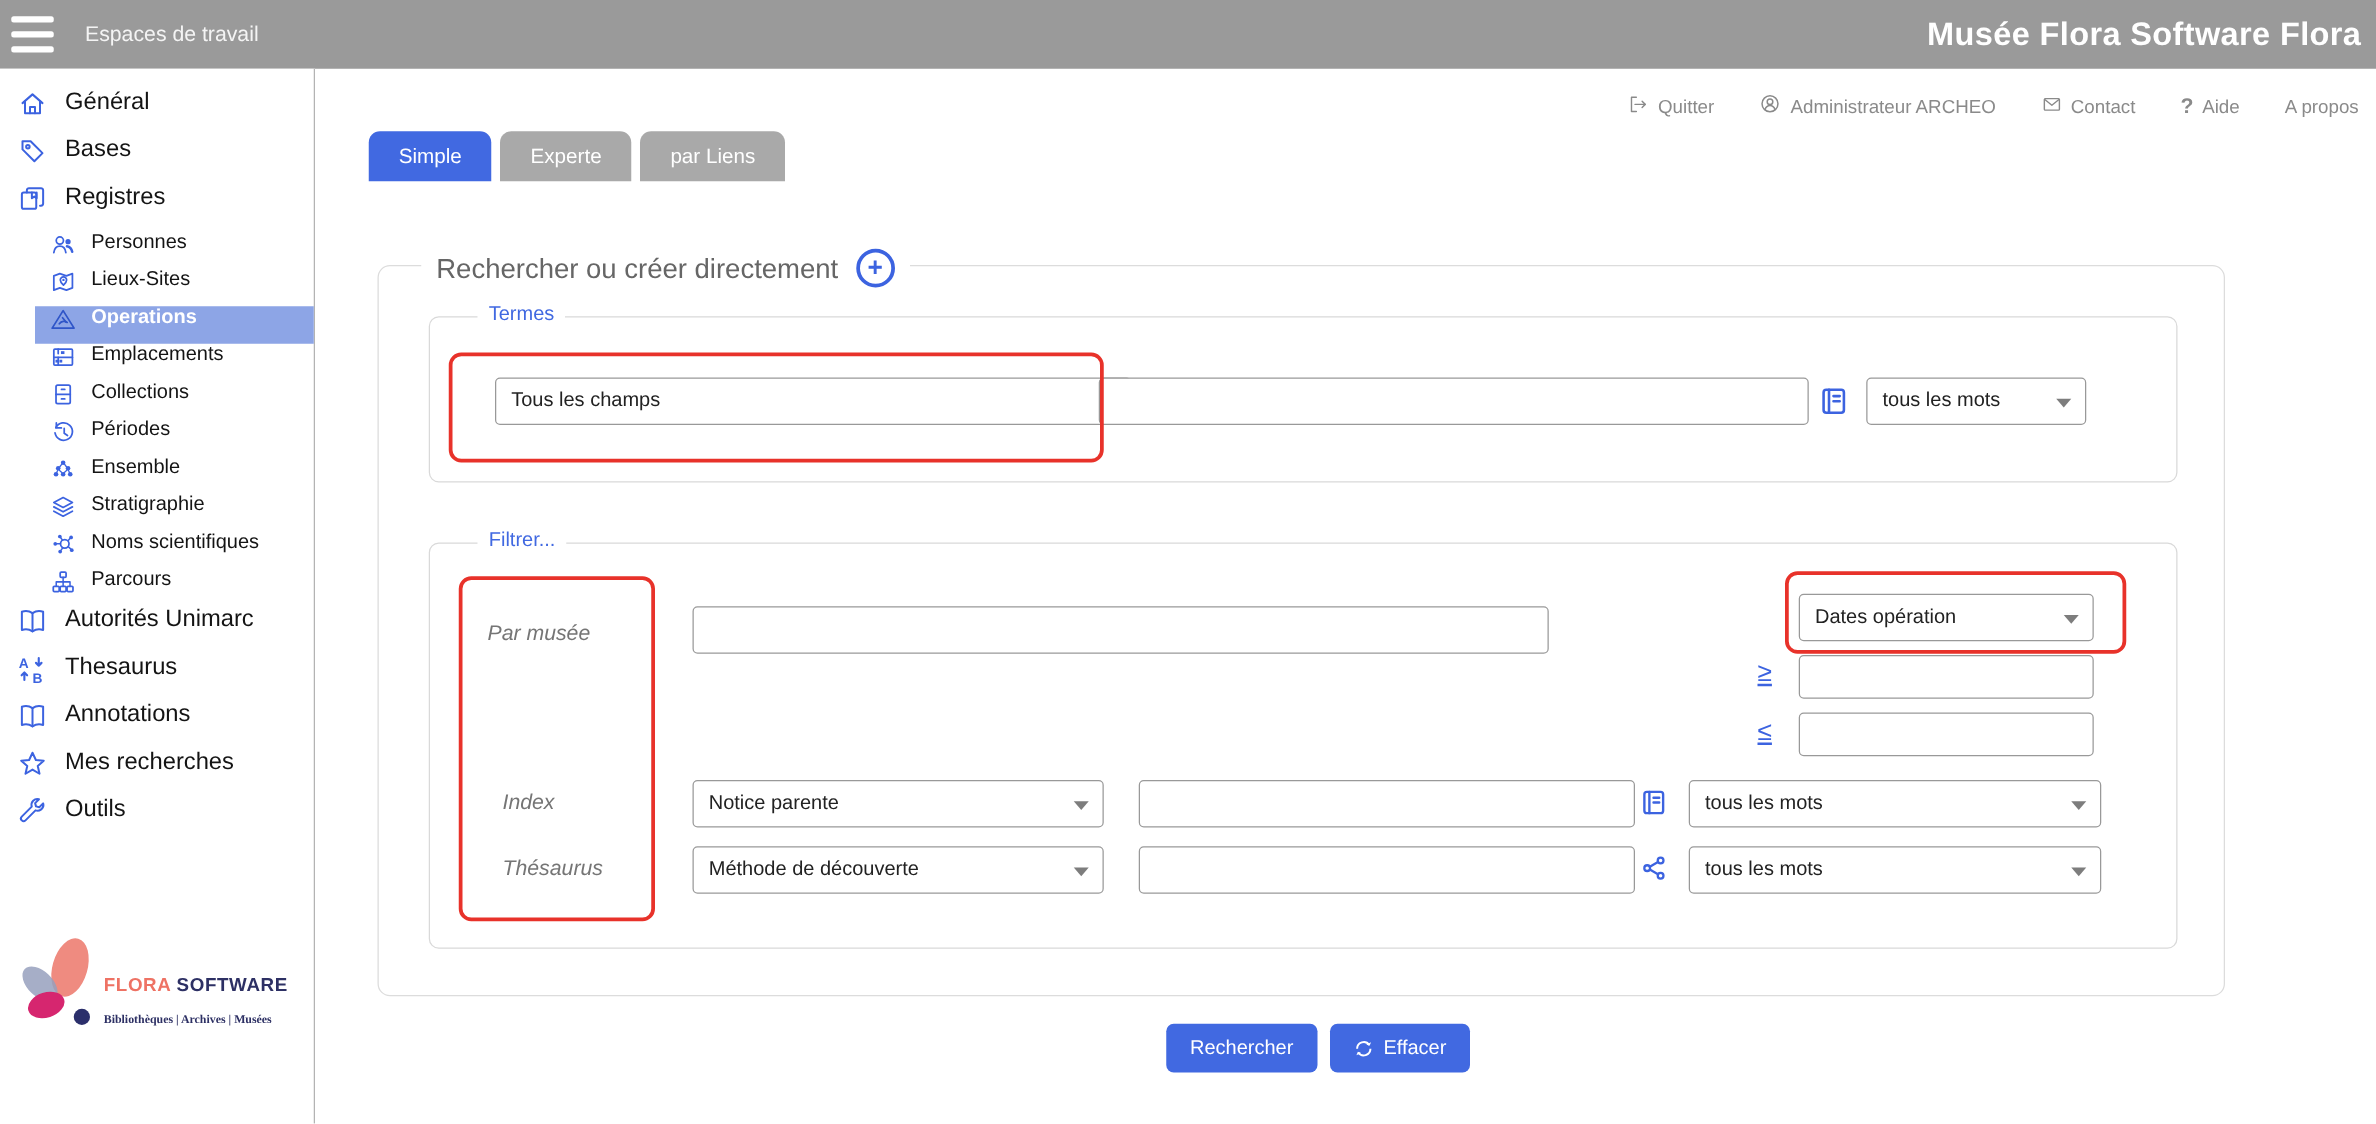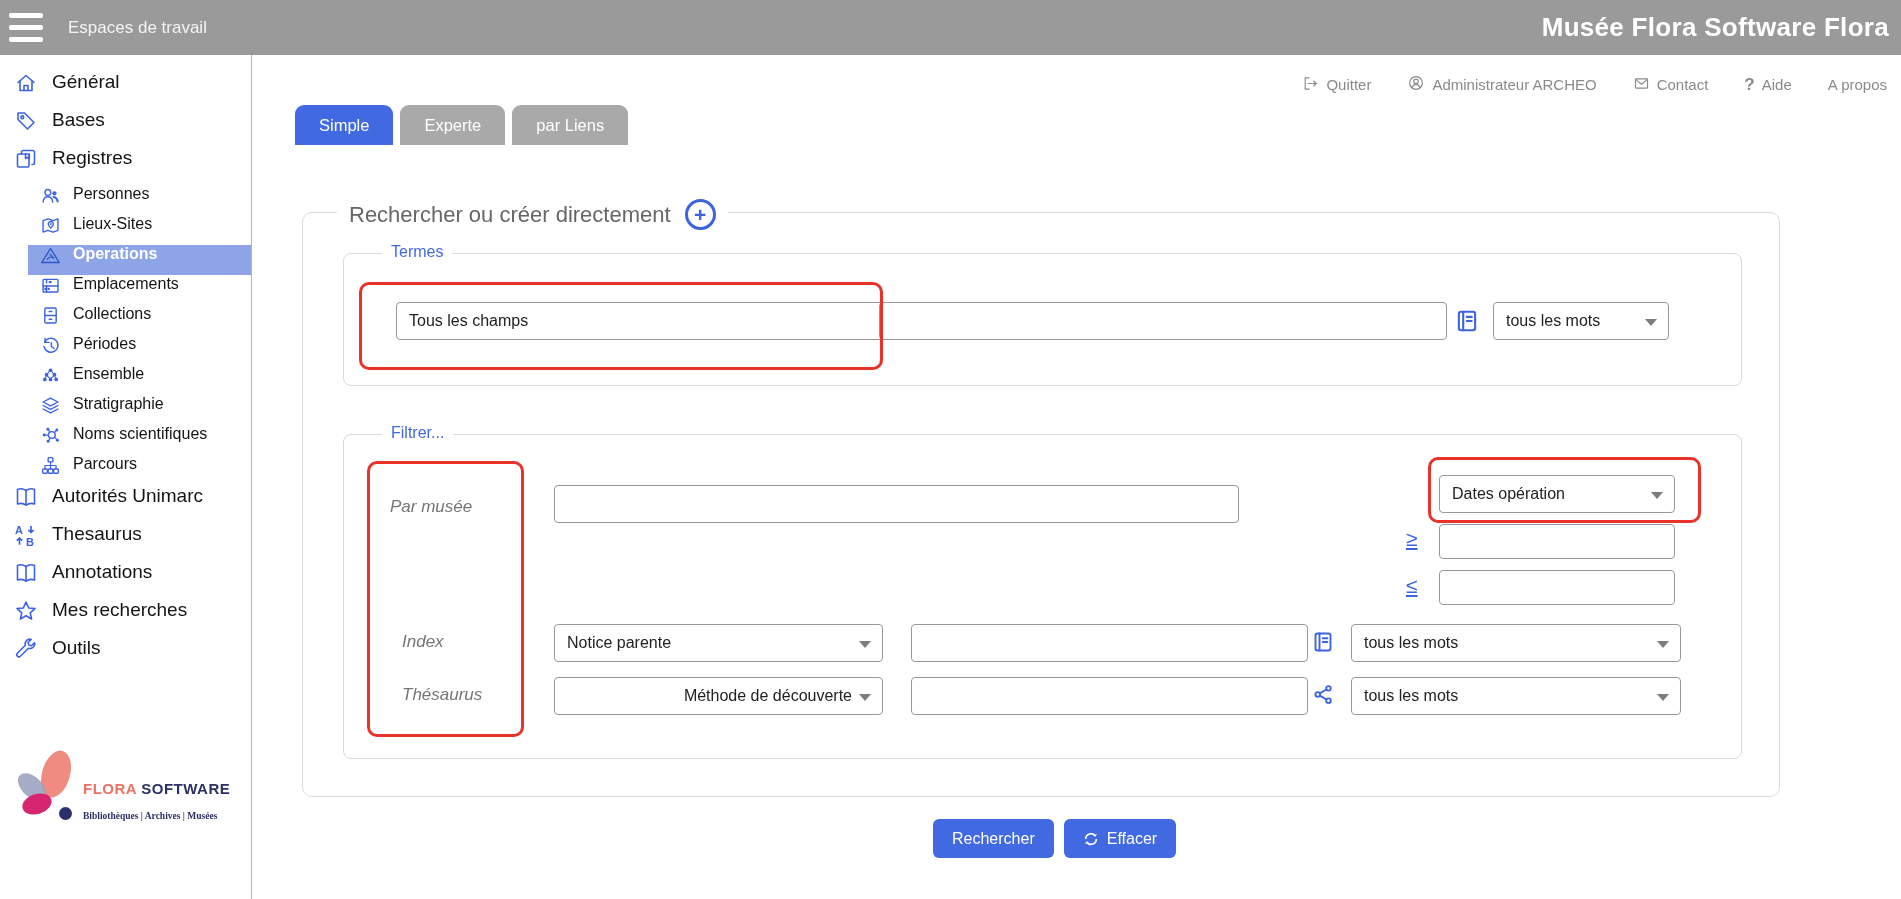--- a/index.html
+++ b/index.html
@@ -405,21 +405,21 @@
             <path d="M8.5 3.5v17"></path>
             <path d="M11.8 8.2h4.6M11.8 12h4.6"></path>
           </svg>
       </span>
       <div class="sel" style="left:1007px; top:189px; width:330px;">
         <span>tous les mots</span>
         <span class="caret"></span>
       </div>
 
       <div class="flabel" style="left:58px; top:250px;">Thésaurus</div>
-      <div class="sel" style="left:210px; top:242px; width:329px;justify-content:flex-end;">
+      <div class="sel" style="left:210px; top:242px; width:329px;">
         <span>Méthode de découverte</span>
         <span class="caret"></span>
       </div>
       <input class="inp" style="left: 567px; top: 242px; width: 397px;" value="">
       <span class="fico" style="left:968px; top:248px;">
         <svg width="23" height="23" viewBox="0 0 24 24">
             <circle cx="6" cy="12" r="2.4"></circle>
             <circle cx="17.2" cy="5.6" r="2.4"></circle>
             <circle cx="17.2" cy="18.4" r="2.4"></circle>
             <path d="M8.2 10.8 15 6.8M8.2 13.2 15 17.2"></path>

